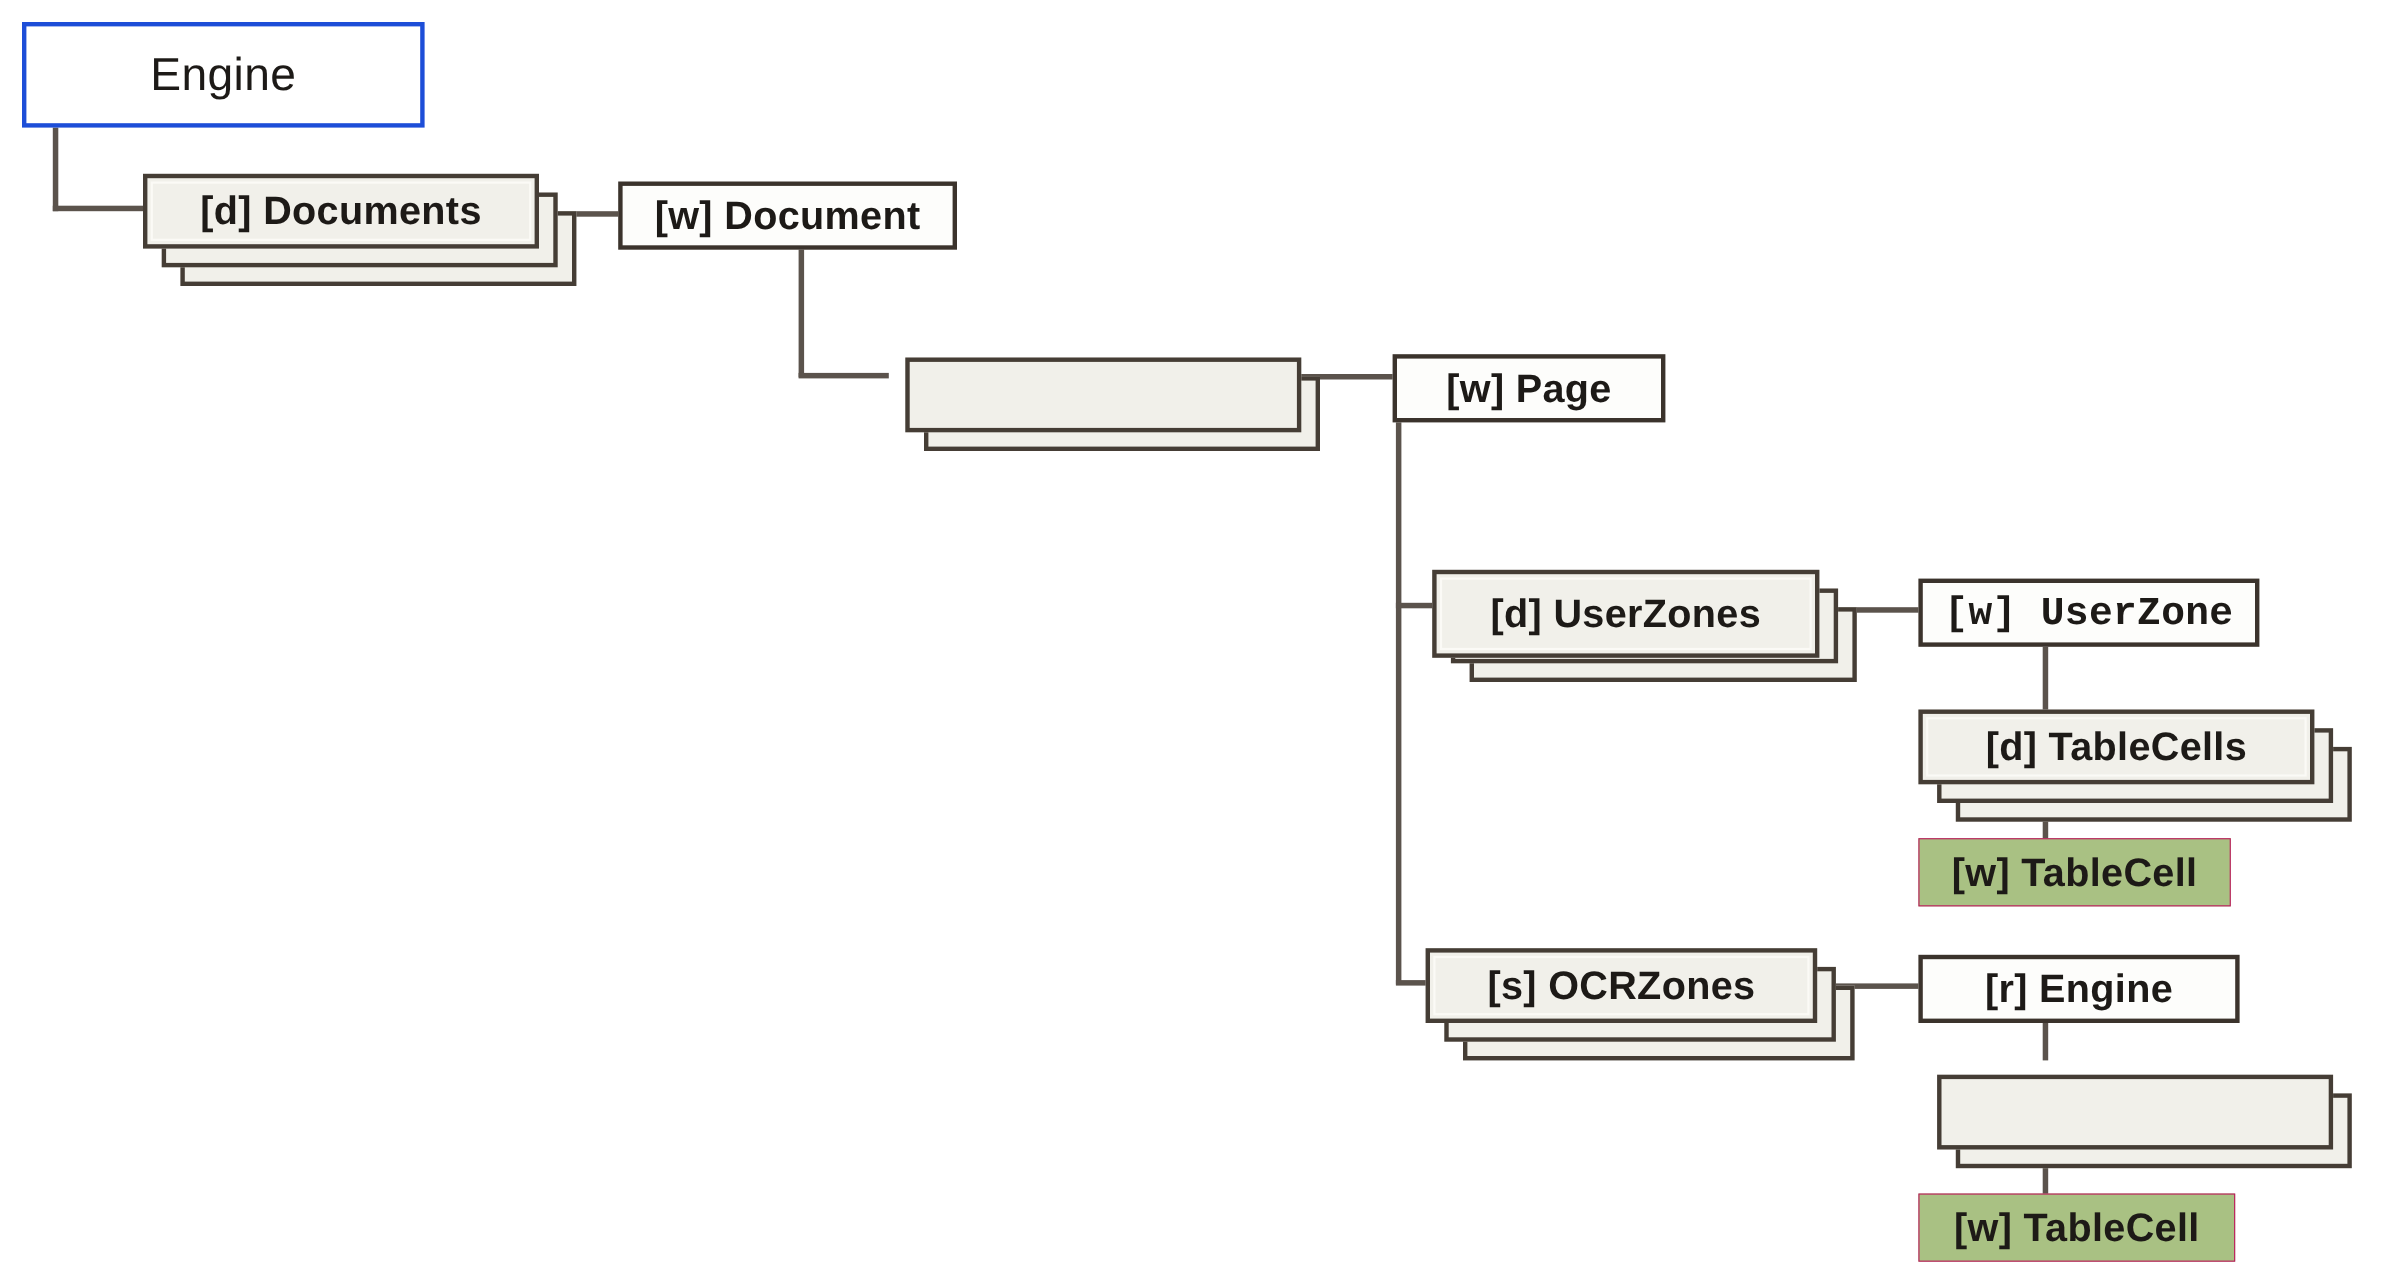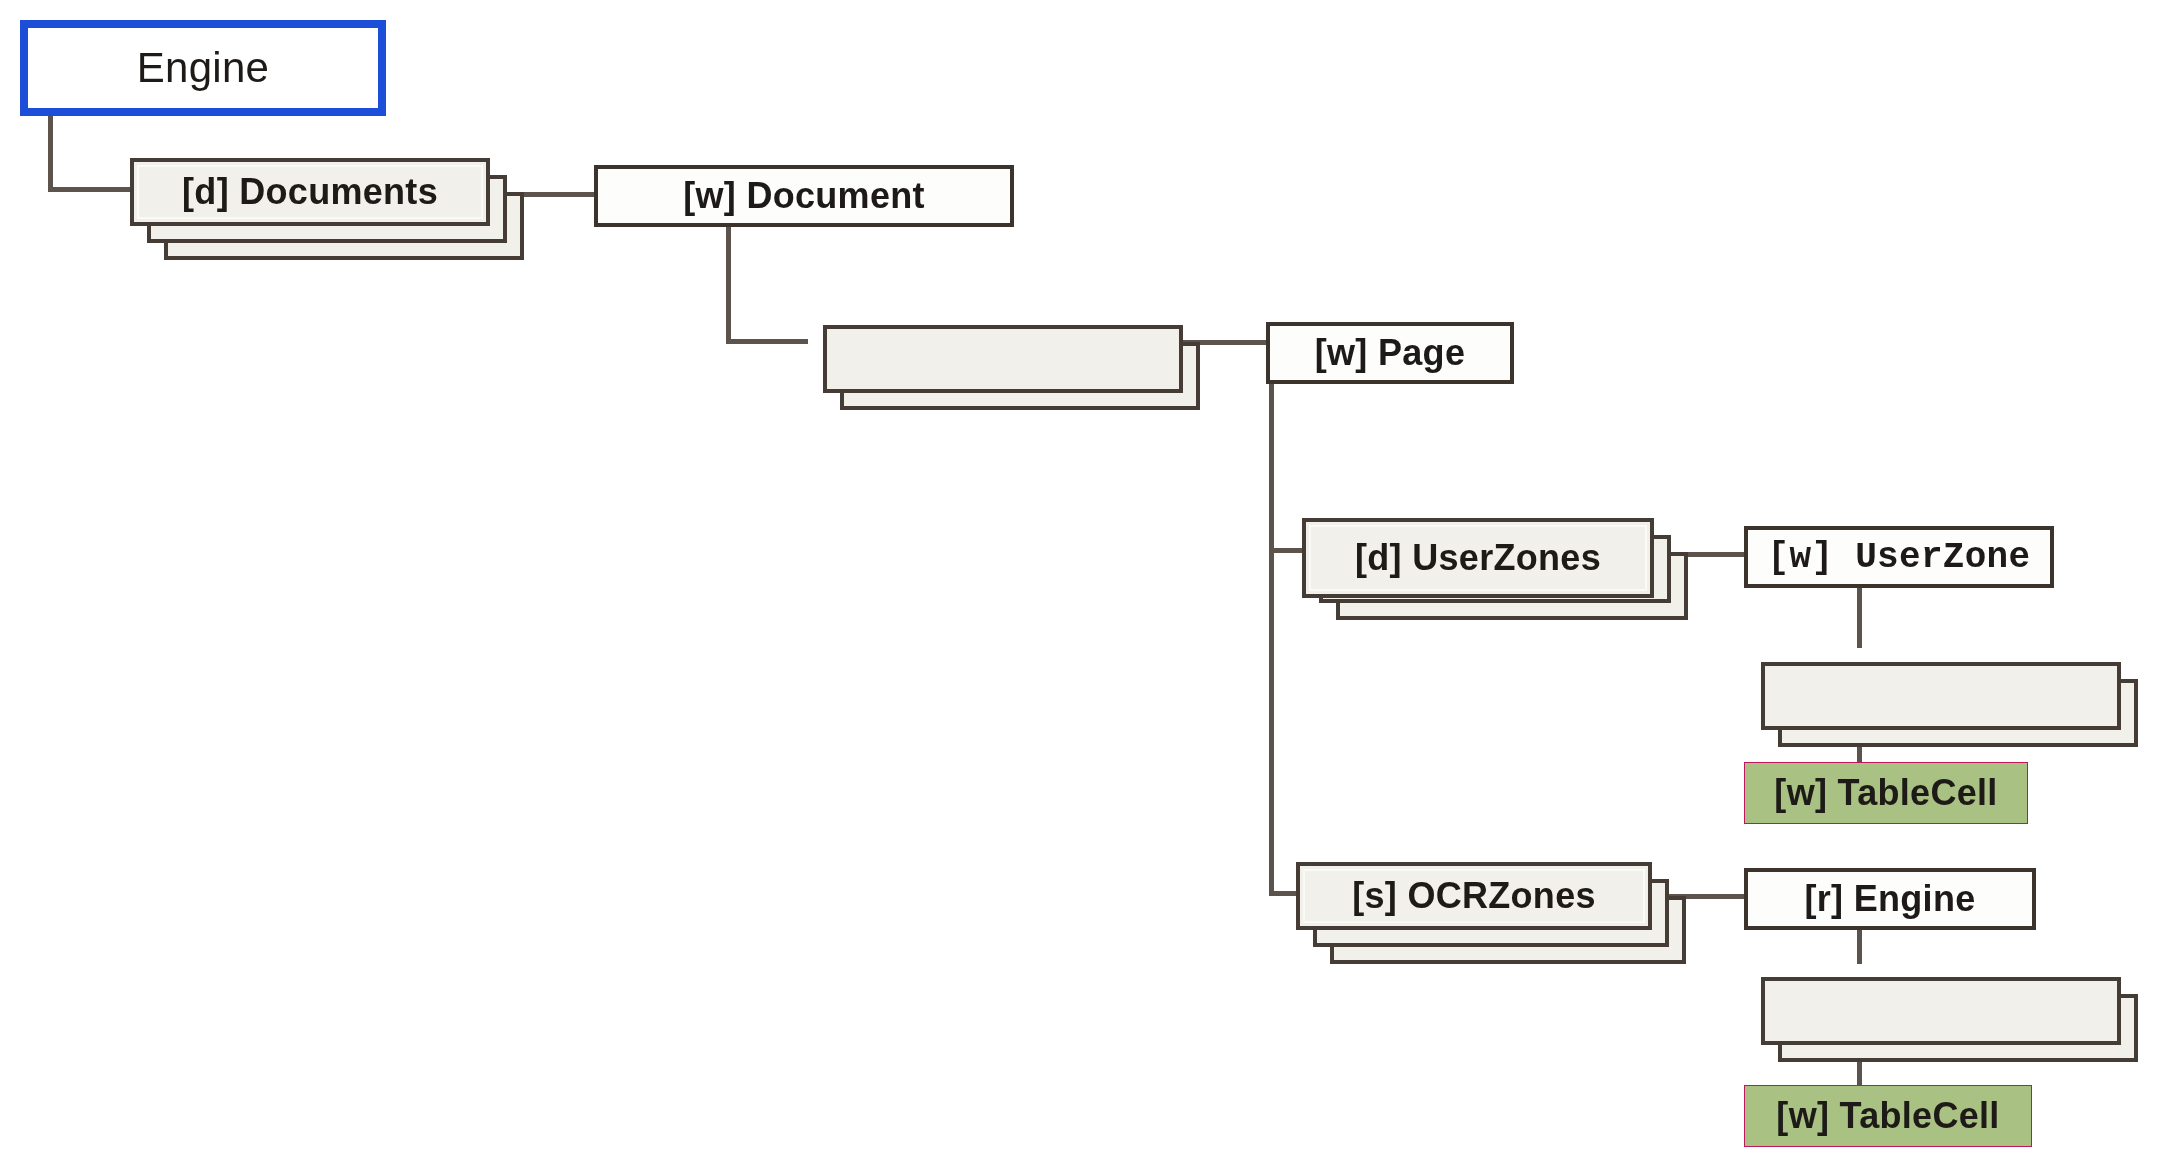--- a/index.html
+++ b/index.html
@@ -40,21 +40,21 @@
   
   .node.plain {
     background: #fdfdfb;
     border: 4px solid #3b332c;
     z-index: 5;
   }
 
   
   .node.root {
     background: #ffffff;
-    border: 8px solid #1d4ed8;
+    border: 4px solid #1d4ed8;
     font-weight: normal;
     z-index: 5;
   }
 
   
   .node.green {
     background: #a9c183;
     border: 1px solid #be185d;
     z-index: 6;
   }
@@ -117,35 +117,36 @@
       <div class="line v" style="left: 1857px; top: 928px; height: 36px;"></div>
       <div class="line v" style="left: 1857px; top: 1026px; height: 62px;"></div>
     </div>
   <div id="nodes-layer">
       <div class="node root" style="left: 20px; top: 20px; width: 366px; height: 96px; font-size: 42px;">Engine</div>
       <div class="stack" style="left: 130px; top: 158px; width: 394px; height: 102px;">
         <div class="sheet s2" style="left: 34px; top: 34px; width: 360px; height: 68px;"></div>
         <div class="sheet s1" style="left: 17px; top: 17px; width: 360px; height: 68px;"></div>
         <div class="face" style="left: 0px; top: 0px; width: 360px; height: 68px; font-size: 36px;">[d] Documents</div>
       </div>
-      <div class="node plain" style="left: 594px; top: 165px; width: 420px; height: 62px; font-size: 36px;">[w] Document</div>
+      <div class="node plain" style="left: 562px; top: 165px; width: 308px; height: 62px; font-size: 36px;">[w] Document</div>
       <div class="stack" style="left: 806px; top: 308px; width: 394px; height: 102px;">
         <div class="sheet s2" style="left: 34px; top: 34px; width: 360px; height: 68px;"></div>
         <div class="sheet s1" style="left: 17px; top: 17px; width: 360px; height: 68px;"></div>
       </div>
       <div class="node plain" style="left: 1266px; top: 322px; width: 248px; height: 62px; font-size: 36px;">[w] Page</div>
       <div class="stack" style="left: 1302px; top: 518px; width: 386px; height: 102px;">
         <div class="sheet s2" style="left: 34px; top: 34px; width: 352px; height: 68px;"></div>
         <div class="sheet s1" style="left: 17px; top: 17px; width: 352px; height: 68px;"></div>
         <div class="face" style="left: 0px; top: 0px; width: 352px; height: 80px; font-size: 36px;">[d] UserZones</div>
       </div>
       <div class="node plain" style="left: 1744px; top: 526px; width: 310px; height: 62px; font-size: 36px; font-family: Liberation Mono, monospace;">[w] UserZone</div>
       <div class="stack" style="left: 1744px; top: 645px; width: 394px; height: 102px;">
         <div class="sheet s2" style="left: 34px; top: 34px; width: 360px; height: 68px;"></div>
         <div class="sheet s1" style="left: 17px; top: 17px; width: 360px; height: 68px;"></div>
+        <div class="face" style="left: 0px; top: 0px; width: 360px; height: 68px; font-size: 36px;">[d] TableCells</div>
       </div>
       <div class="node green" style="left: 1744px; top: 762px; width: 284px; height: 62px; font-size: 36px;">[w] TableCell</div>
       <div class="stack" style="left: 1296px; top: 862px; width: 390px; height: 102px;">
         <div class="sheet s2" style="left: 34px; top: 34px; width: 356px; height: 68px;"></div>
         <div class="sheet s1" style="left: 17px; top: 17px; width: 356px; height: 68px;"></div>
         <div class="face" style="left: 0px; top: 0px; width: 356px; height: 68px; font-size: 36px;">[s] OCRZones</div>
       </div>
       <div class="node plain" style="left: 1744px; top: 868px; width: 292px; height: 62px; font-size: 36px;">[r] Engine</div>
       <div class="stack" style="left: 1744px; top: 960px; width: 394px; height: 102px;">
         <div class="sheet s2" style="left: 34px; top: 34px; width: 360px; height: 68px;"></div>

